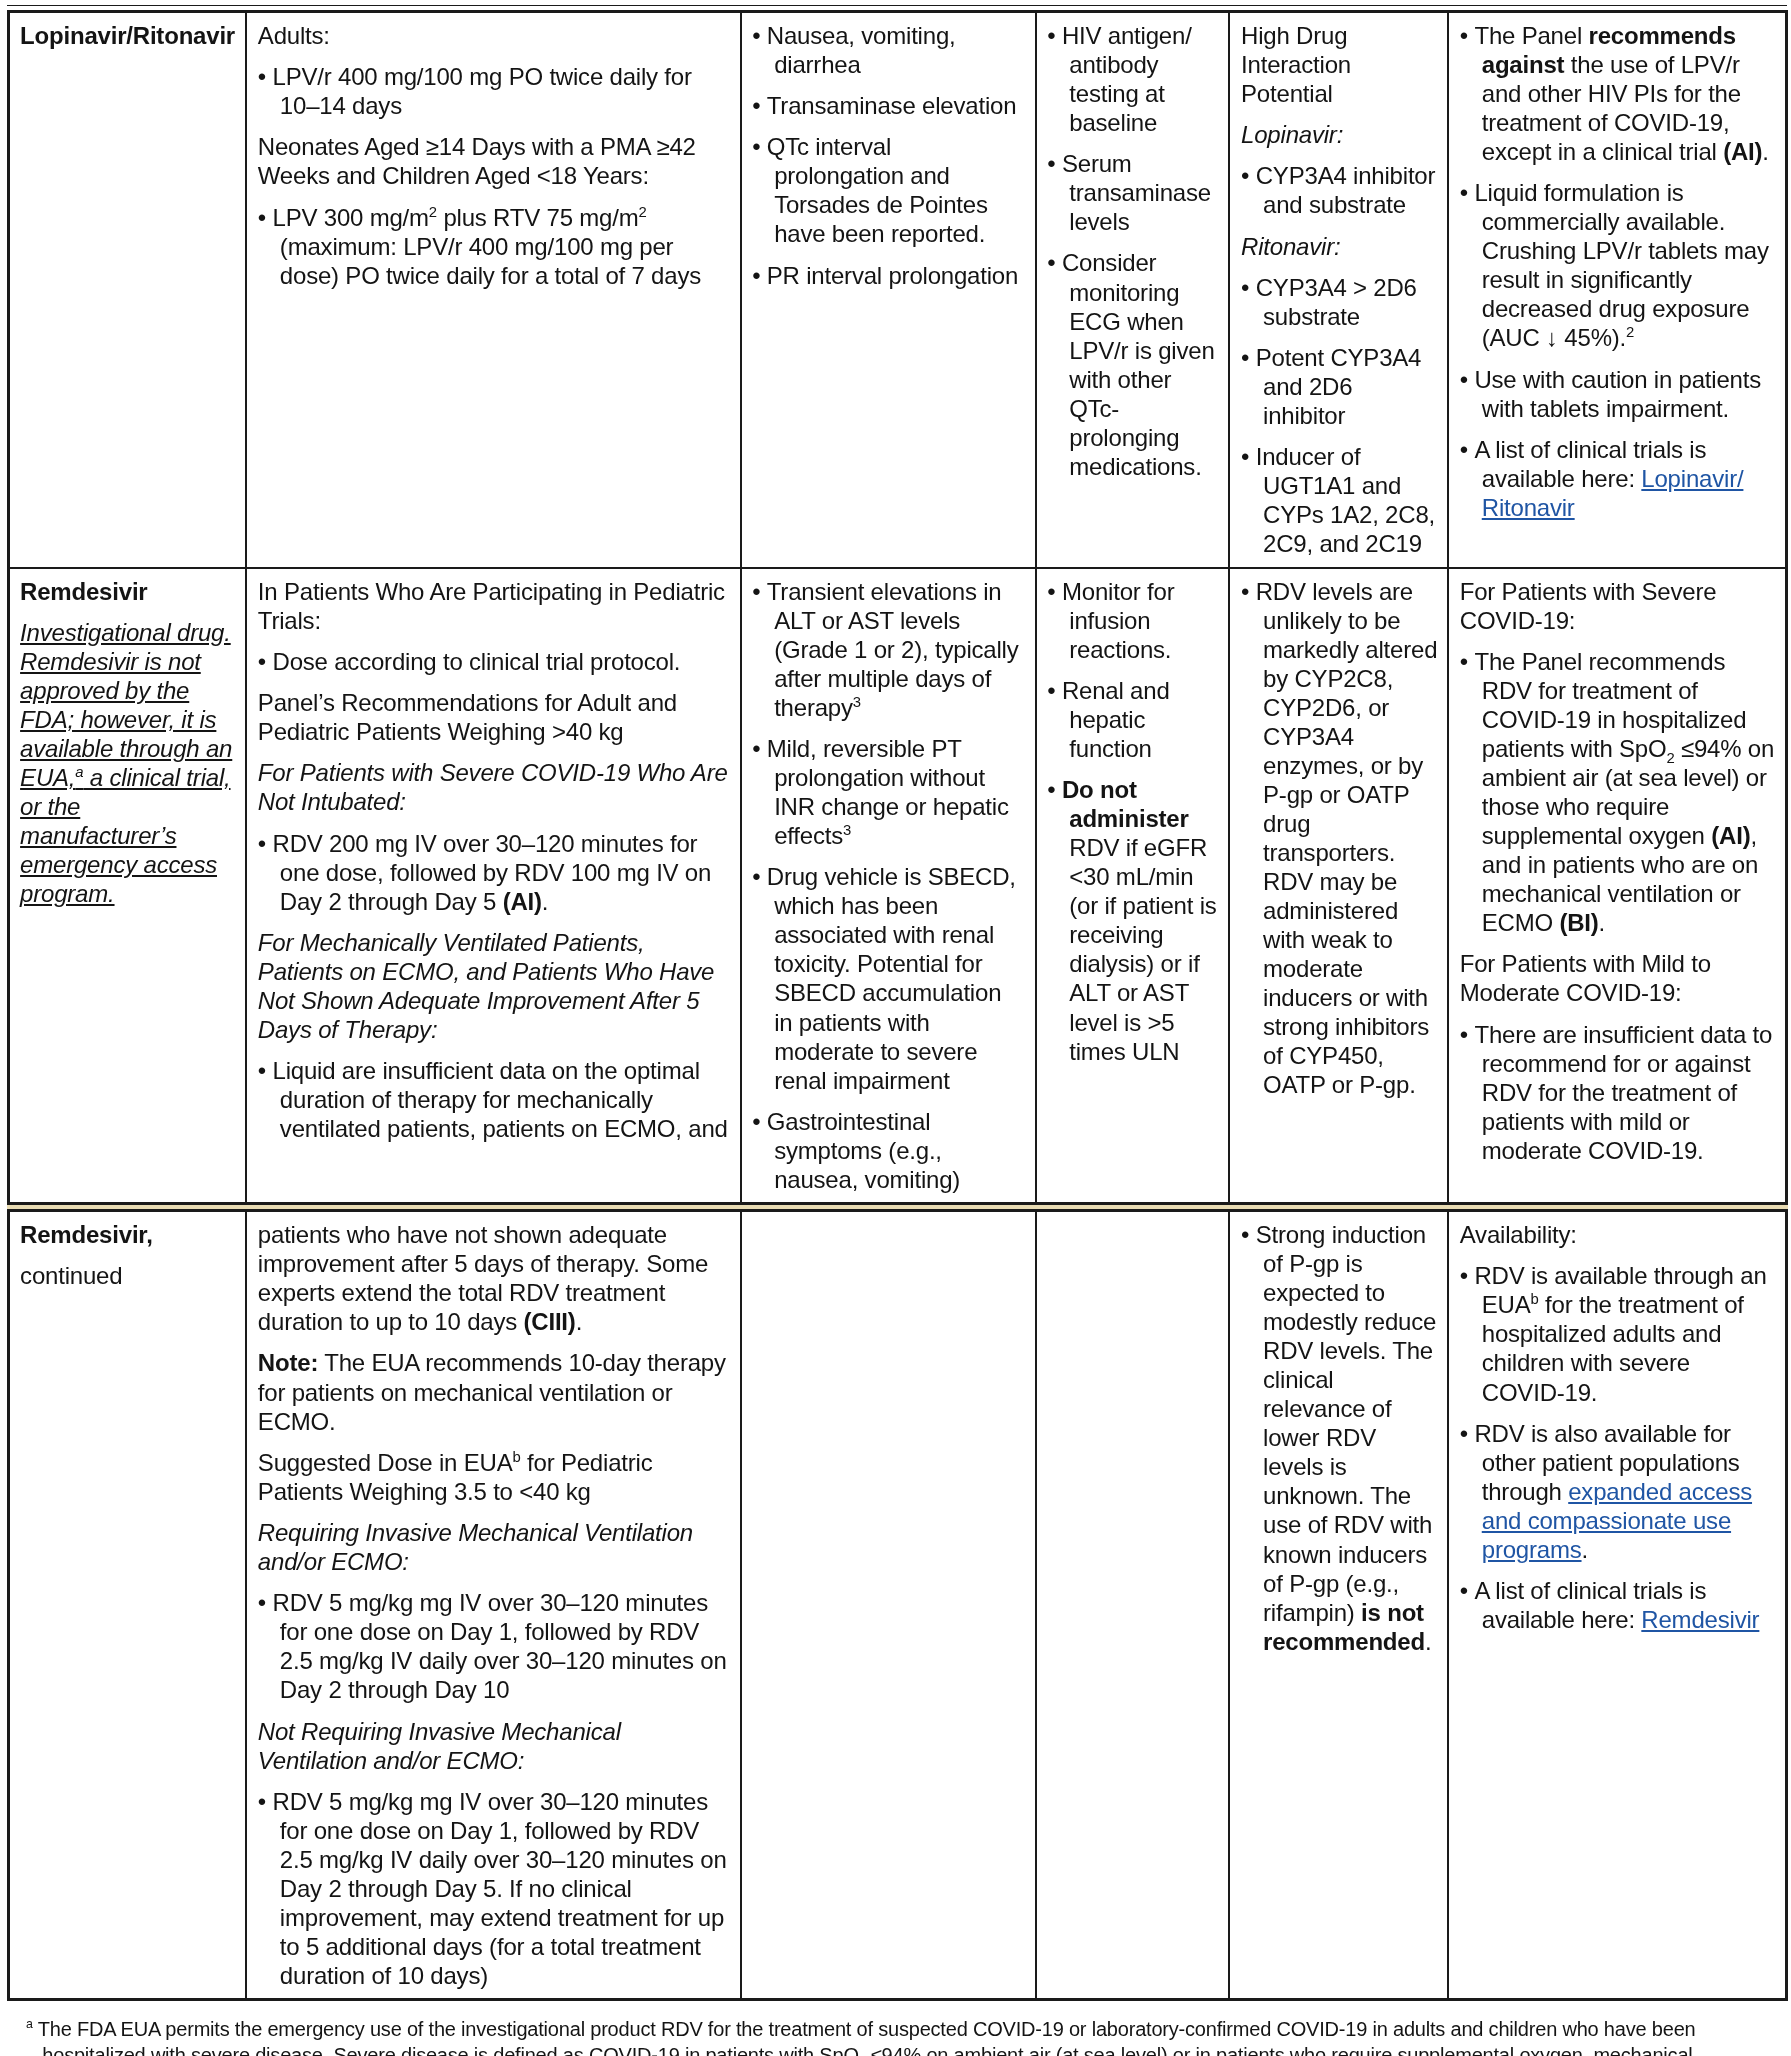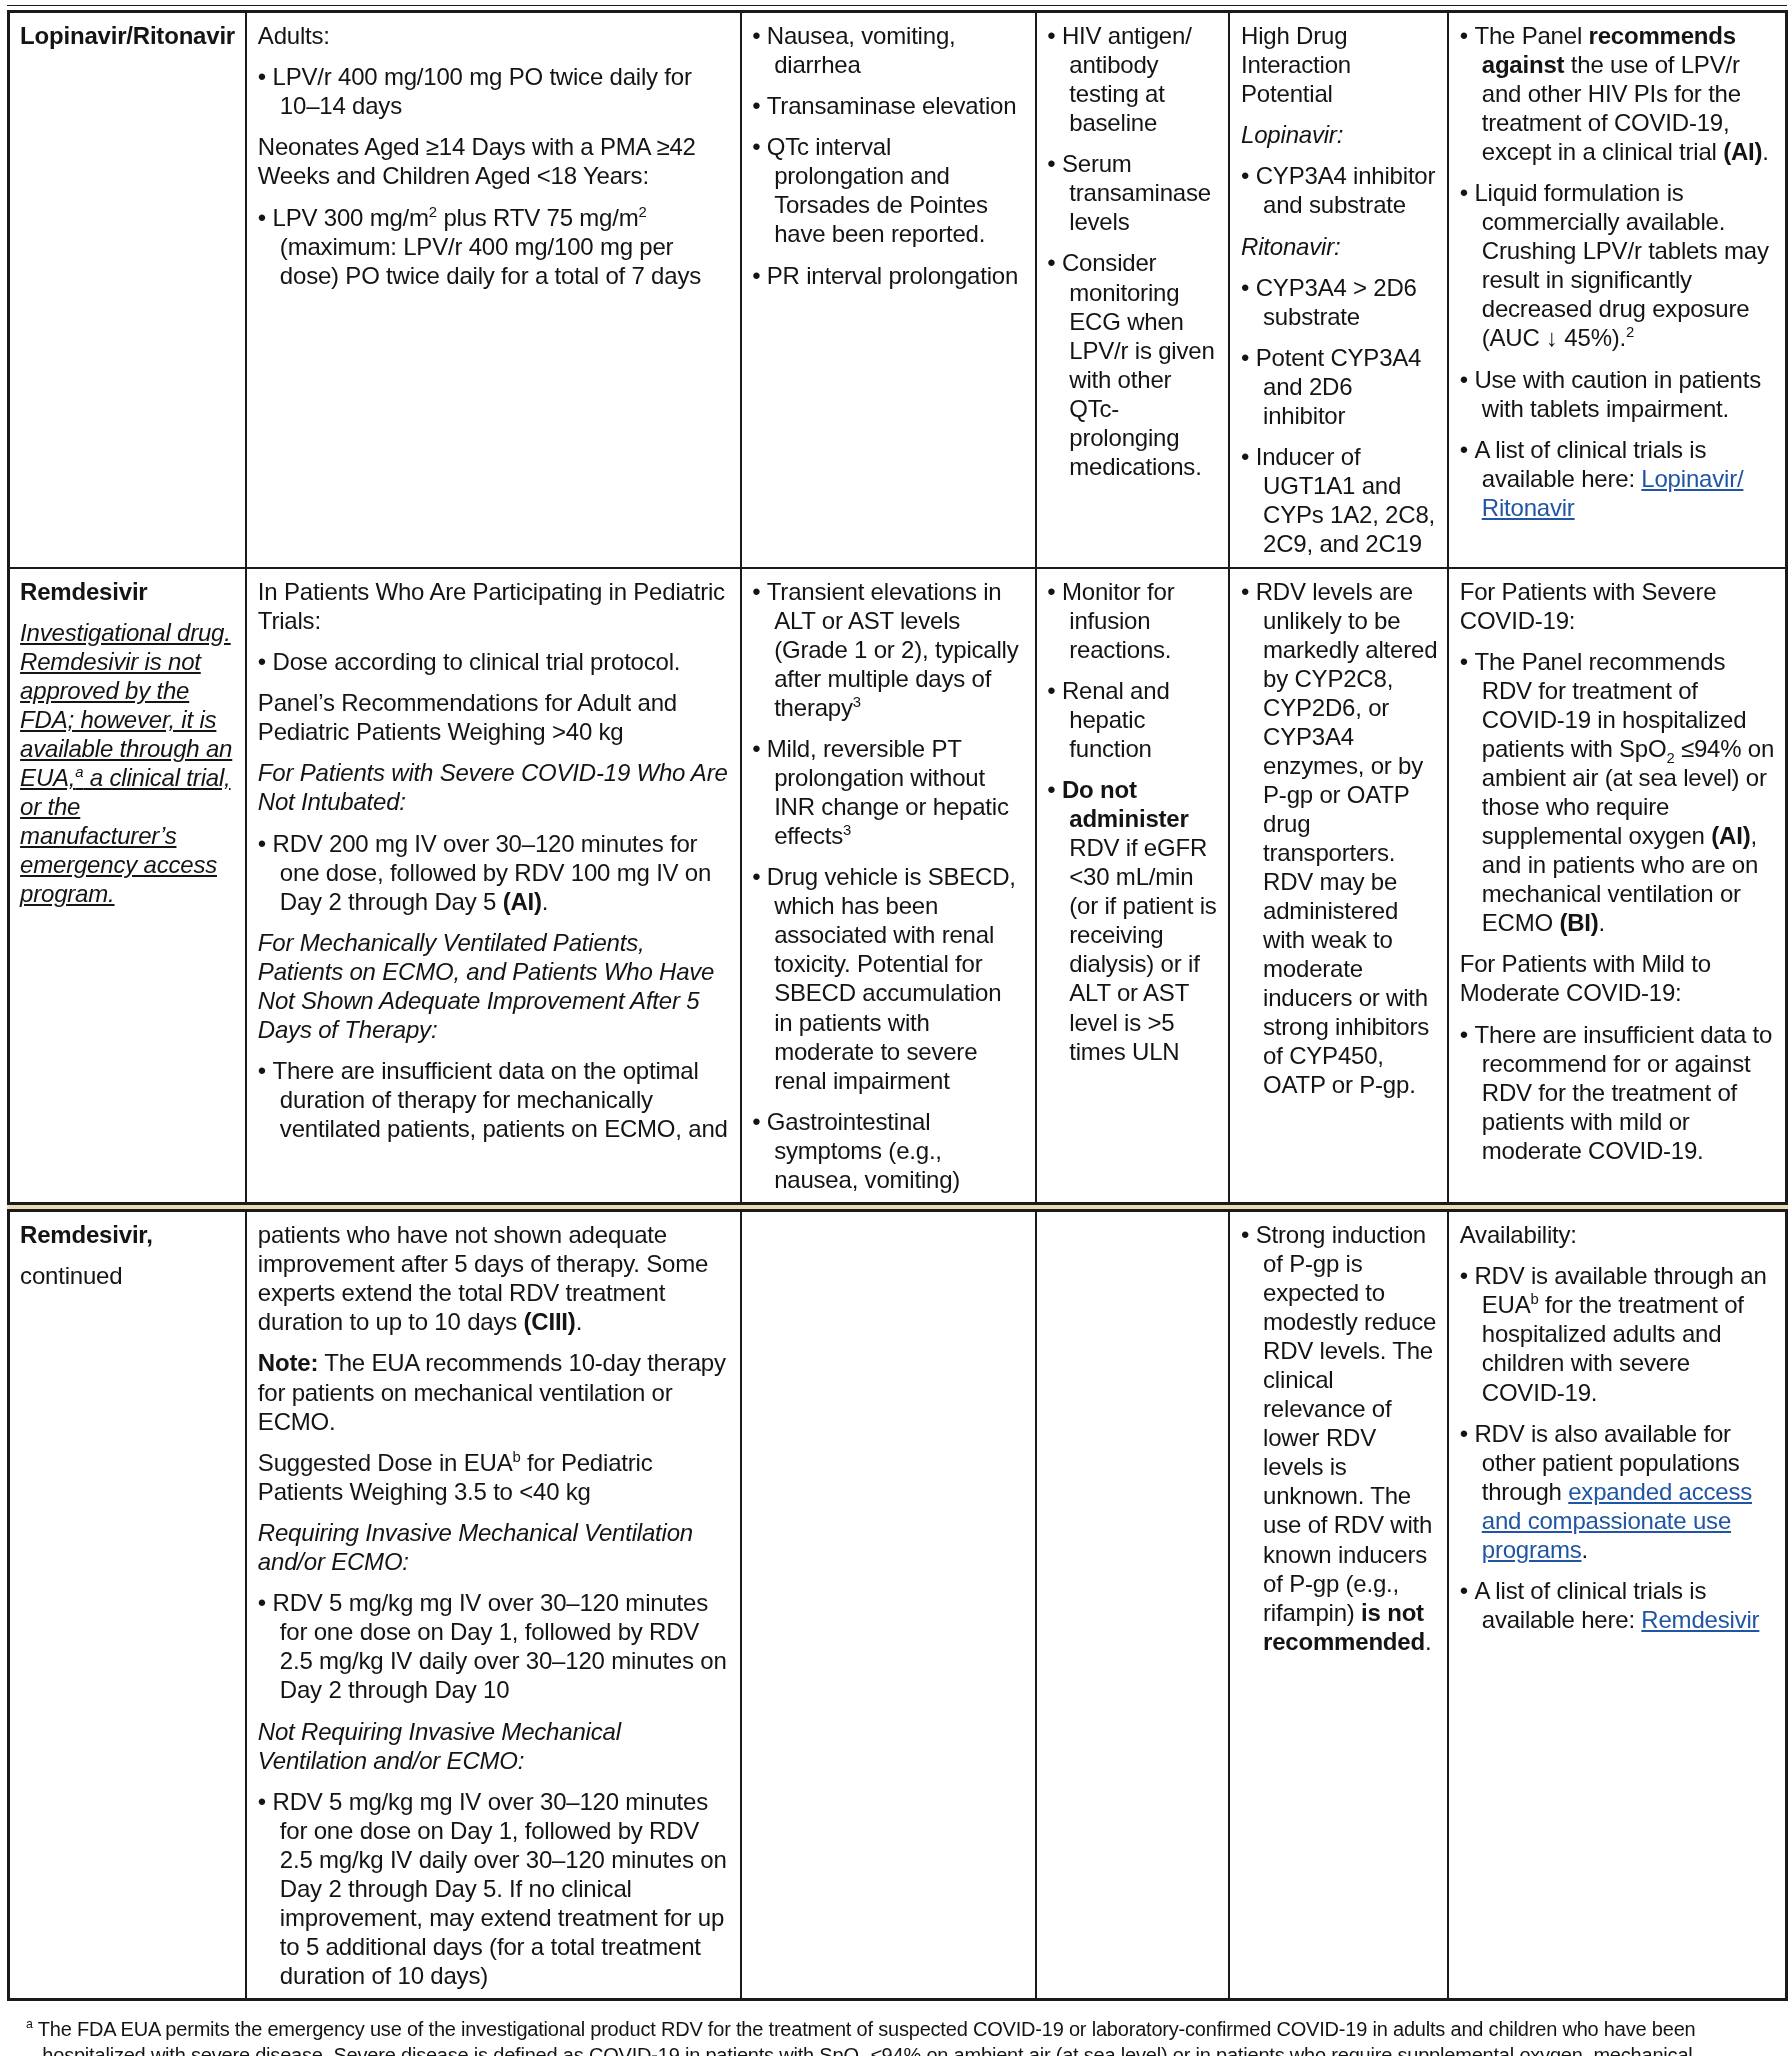--- a/index.html
+++ b/index.html
@@ -117,21 +117,21 @@
             <div class="blk drug">Remdesivir</div>
             <div class="blk ip">Investigational drug. Remdesivir is not approved by the FDA; however, it is available through an EUA,<sup>a</sup> a clinical trial, or the manufacturer’s emergency access program.</div>
           </td>
         <td>
             <div class="blk h">In Patients Who Are Participating in Pediatric Trials:</div>
             <div class="blk b">Dose according to clinical trial protocol.</div>
             <div class="blk h">Panel’s Recommendations for Adult and Pediatric Patients Weighing &gt;40 kg</div>
             <div class="blk ih">For Patients with Severe COVID-19 Who Are Not Intubated:</div>
             <div class="blk b">RDV 200 mg IV over 30–120 minutes for one dose, followed by RDV 100 mg IV on Day 2 through Day 5 <b>(AI)</b>.</div>
             <div class="blk ih">For Mechanically Ventilated Patients, Patients on ECMO, and Patients Who Have Not Shown Adequate Improvement After 5 Days of Therapy:</div>
-            <div class="blk b">There are insufficient data on the optimal duration of therapy for mechanically ventilated patients, patients on ECMO, and</div>
+            <div class="blk b">Liquid are insufficient data on the optimal duration of therapy for mechanically ventilated patients, patients on ECMO, and</div>
           </td>
         <td>
             <div class="blk b">Transient elevations in ALT or AST levels (Grade 1 or 2), typically after multiple days of therapy<sup>3</sup></div>
             <div class="blk b">Mild, reversible PT prolongation without INR change or hepatic effects<sup>3</sup></div>
             <div class="blk b">Drug vehicle is SBECD, which has been associated with renal toxicity. Potential for SBECD accumulation in patients with moderate to severe renal impairment</div>
             <div class="blk b">Gastrointestinal symptoms (e.g., nausea, vomiting)</div>
           </td>
         <td>
             <div class="blk b">Monitor for infusion reactions.</div>
             <div class="blk b">Renal and hepatic function</div>

